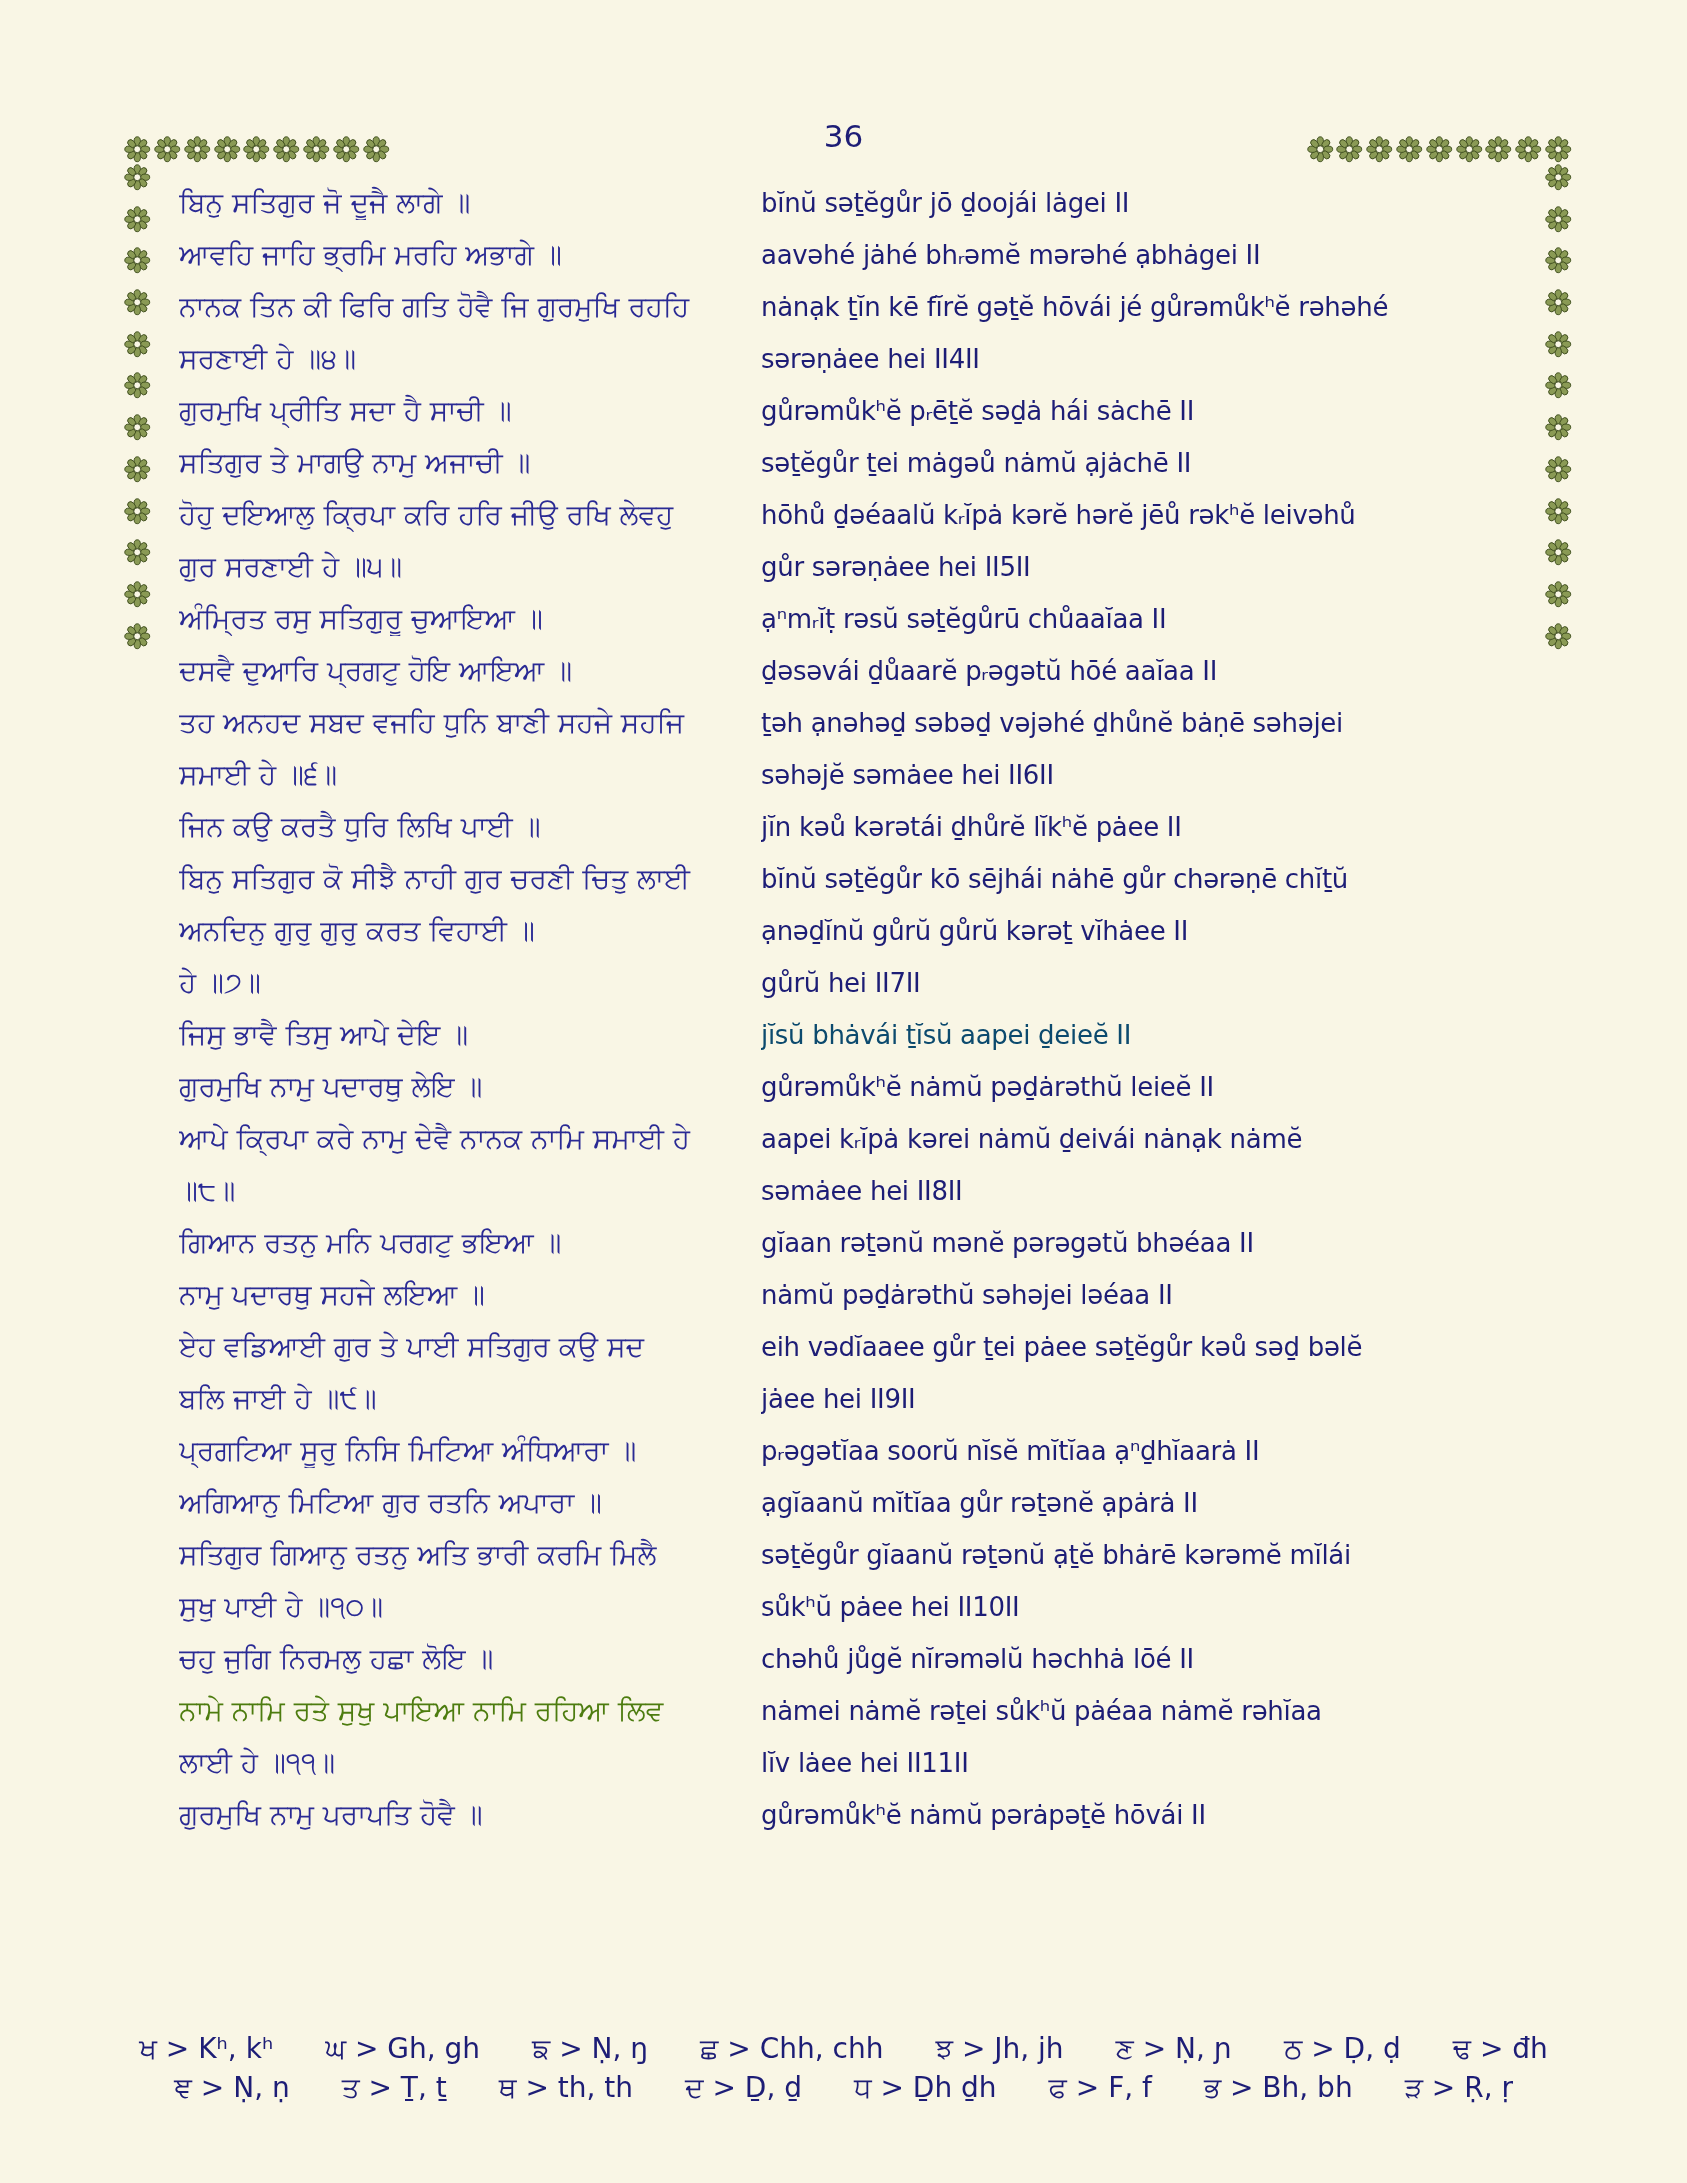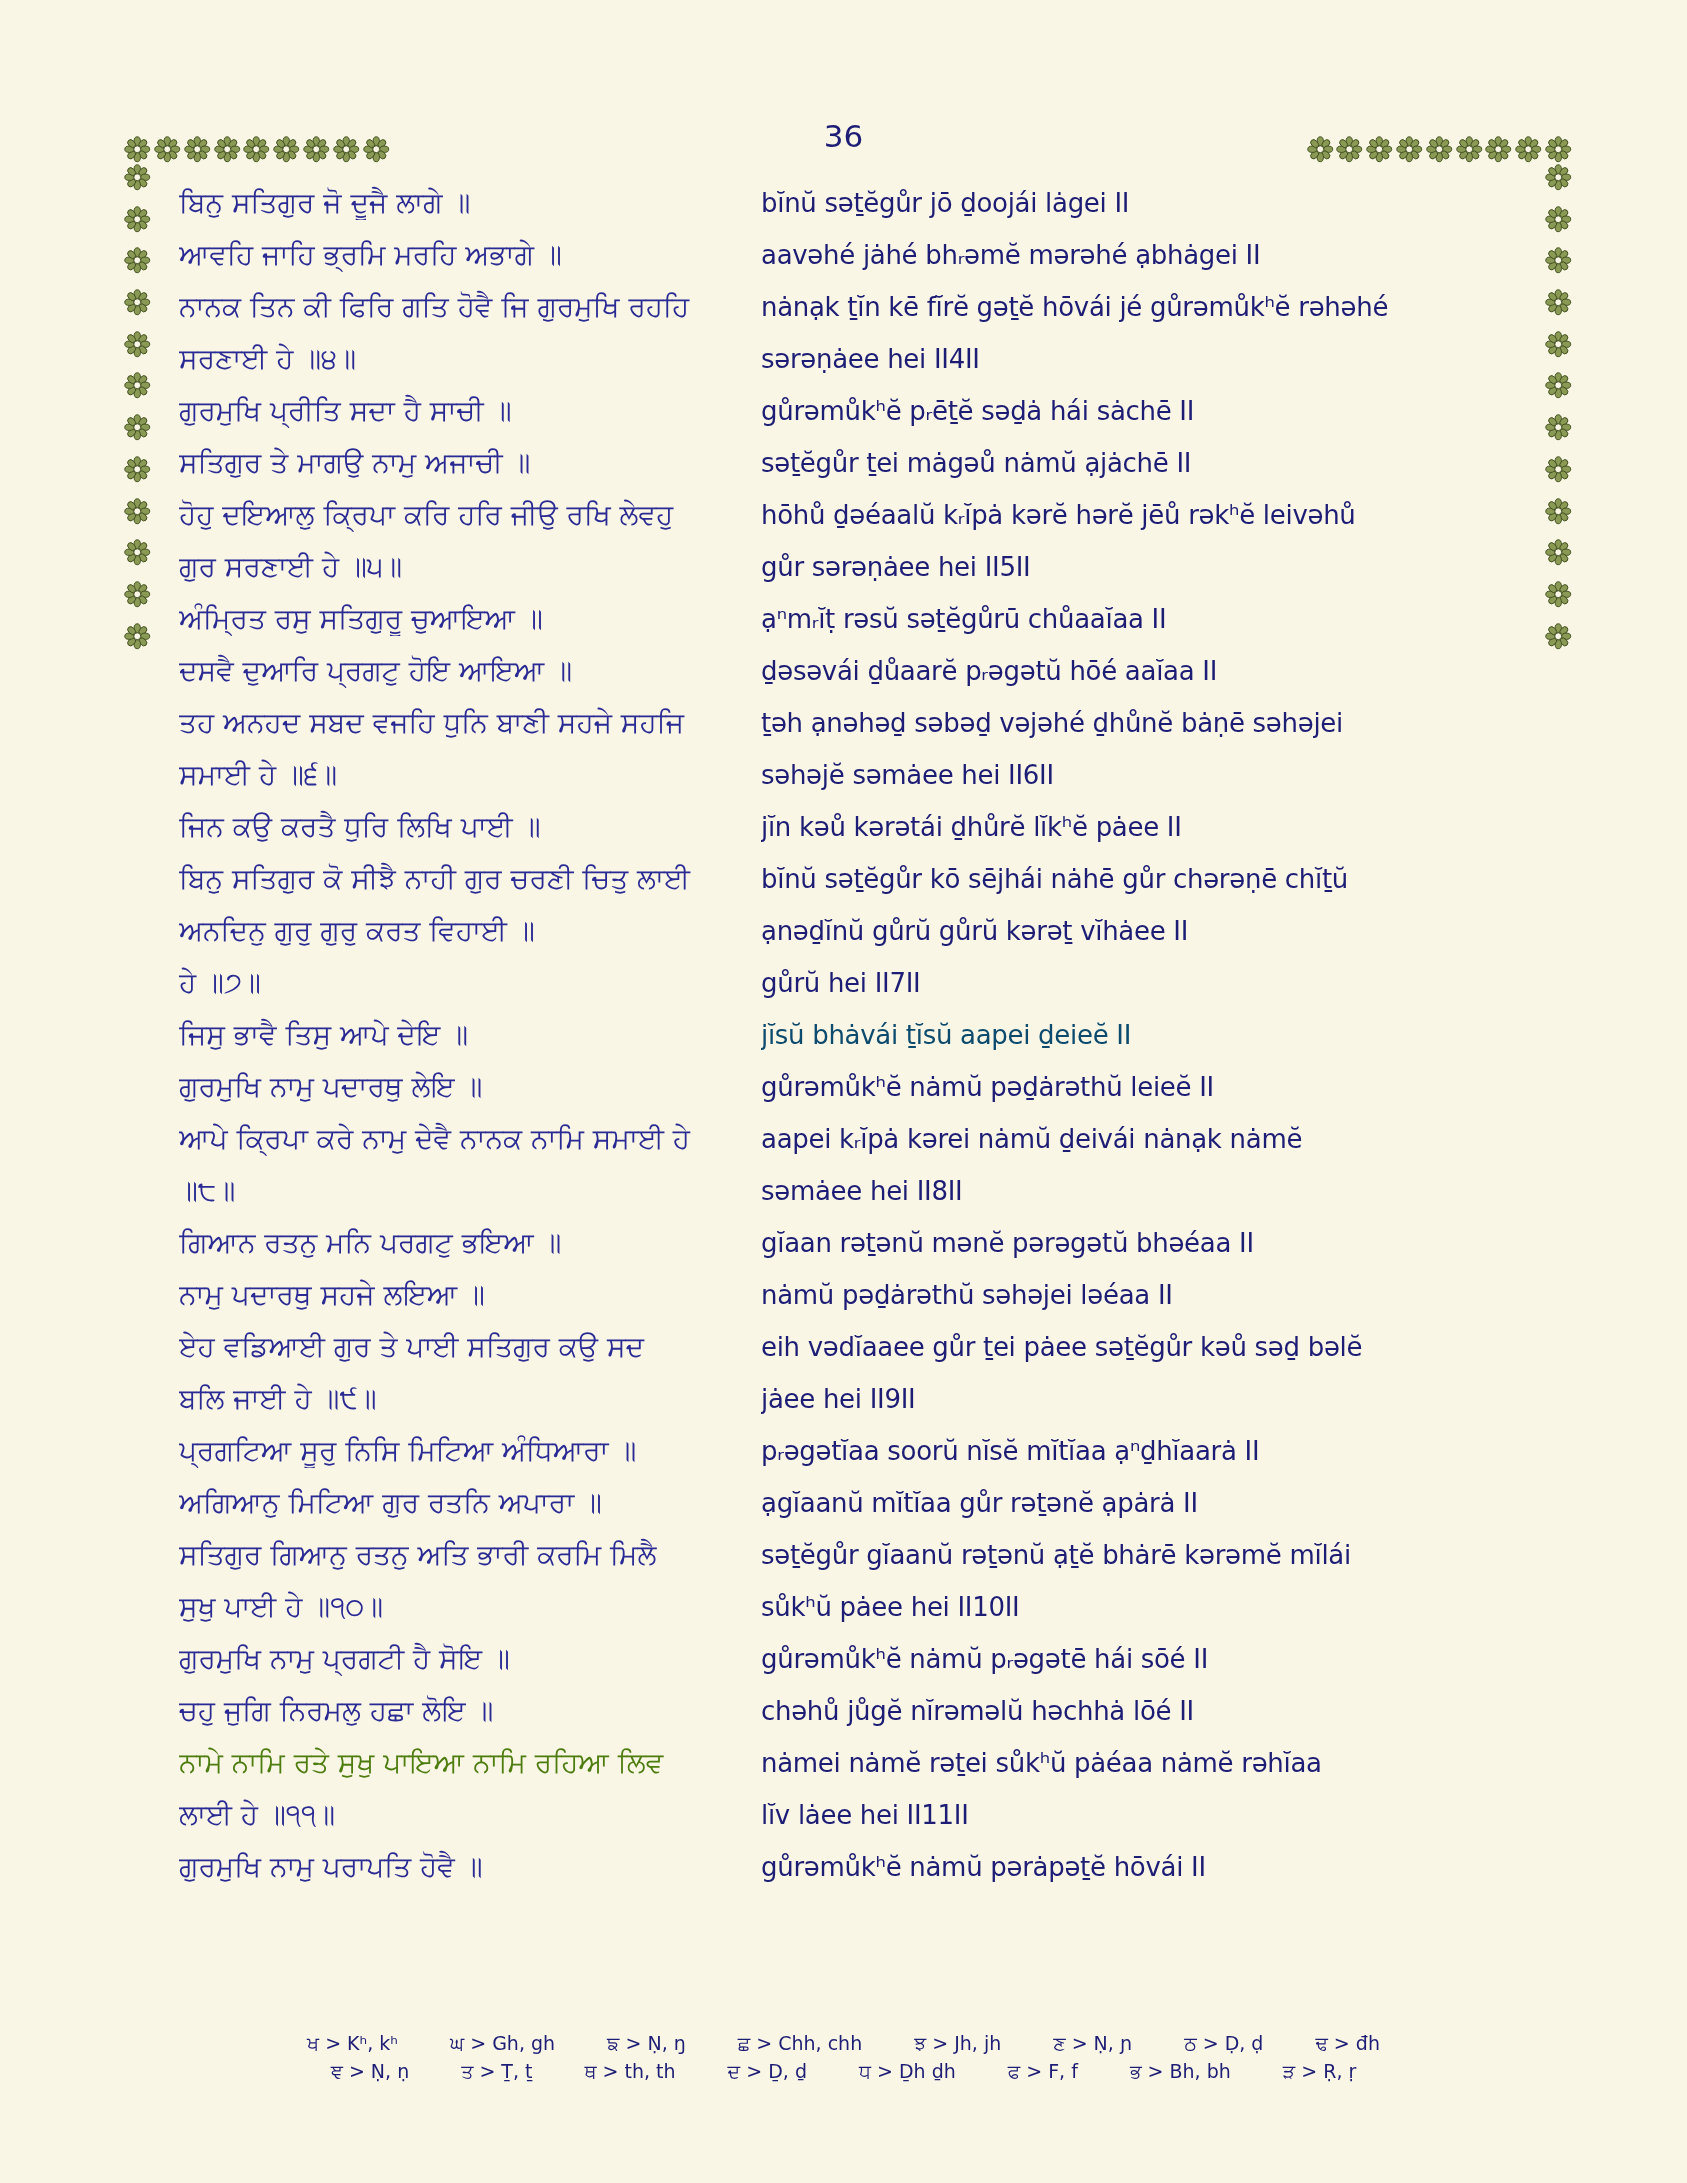--- a/index.html
+++ b/index.html
@@ -28,21 +28,21 @@
     font-size:26px;color:#1d1d76;
     letter-spacing:-0.3px;
     white-space:nowrap;overflow:hidden;
   }
   .footer{
     position:absolute;left:0;top:2032px;width:100%;
     display:flex;flex-direction:column;align-items:center;gap:5.3px;
   }
   .footer-row{display:flex;gap:52px;}
   .footer-key-item{
-    font-size:19px;color:#1d1d76;white-space:nowrap;
+    font-size:28px;color:#1d1d76;white-space:nowrap;
   }
 </style>
 </head>
 <body>
 
 <div class="page" style="background: rgb(249, 246, 229);">
   <div class="page-number" style="color: rgb(29, 29, 118);">36</div>
   <div>
       <div class="ornament" style="left: 124px; top: 136px;"><svg width="26.5" height="26.5" viewBox="0 0 40 40">
           <ellipse cx="20" cy="8" rx="4.8" ry="6.8" fill="#8a9a55" stroke="#3e4d1d" stroke-width="1.4" transform="rotate(0 20 20)"></ellipse>
@@ -612,24 +612,20 @@
         <div class="gurmukhi-line" style="color: rgb(42, 42, 148);">ਅਗਿਆਨੁ ਮਿਟਿਆ ਗੁਰ ਰਤਨਿ ਅਪਾਰਾ ॥</div>
         <div class="translit-line" style="color: rgb(29, 29, 118);">ạgĭaanŭ mĭtĭaa gůr rəṯənĕ ạpȧrȧ II</div>
       </div>
       <div class="verse-row">
         <div class="gurmukhi-line" style="color: rgb(42, 42, 148);">ਸਤਿਗੁਰ ਗਿਆਨੁ ਰਤਨੁ ਅਤਿ ਭਾਰੀ ਕਰਮਿ ਮਿਲੈ</div>
         <div class="translit-line" style="color: rgb(29, 29, 118);">səṯĕgůr gĭaanŭ rəṯənŭ ạṯĕ bhȧrē kərəmĕ mĭlái</div>
       </div>
       <div class="verse-row">
         <div class="gurmukhi-line" style="color: rgb(42, 42, 148);">ਸੁਖੁ ਪਾਈ ਹੇ ॥੧੦॥</div>
         <div class="translit-line" style="color: rgb(29, 29, 118);">sůkʰŭ pȧee hei II10II</div>
-      </div>
-      <div class="verse-row">
-        <div class="gurmukhi-line" style="color: rgb(42, 42, 148);">ਗੁਰਮੁਖਿ ਨਾਮੁ ਪ੍ਰਗਟੀ ਹੈ ਸੋਇ ॥</div>
-        <div class="translit-line" style="color: rgb(29, 29, 118);">gůrəmůkʰĕ nȧmŭ pᵣəgətē hái sōé II</div>
       </div>
       <div class="verse-row">
         <div class="gurmukhi-line" style="color: rgb(42, 42, 148);">ਚਹੁ ਜੁਗਿ ਨਿਰਮਲੁ ਹਛਾ ਲੋਇ ॥</div>
         <div class="translit-line" style="color: rgb(29, 29, 118);">chəhů jůgĕ nĭrəməlŭ həchhȧ lōé II</div>
       </div>
       <div class="verse-row">
         <div class="gurmukhi-line" style="color: #4d7c0f;">ਨਾਮੇ ਨਾਮਿ ਰਤੇ ਸੁਖੁ ਪਾਇਆ ਨਾਮਿ ਰਹਿਆ ਲਿਵ</div>
         <div class="translit-line" style="color: rgb(29, 29, 118);">nȧmei nȧmĕ rəṯei sůkʰŭ pȧéaa nȧmĕ rəhĭaa</div>
       </div>
       <div class="verse-row">

